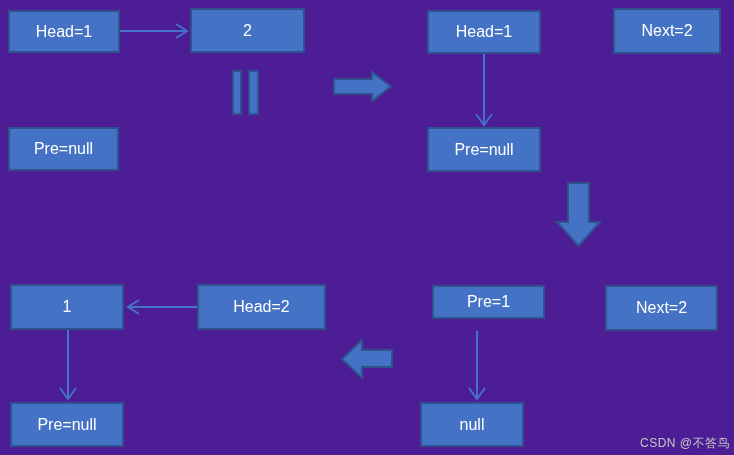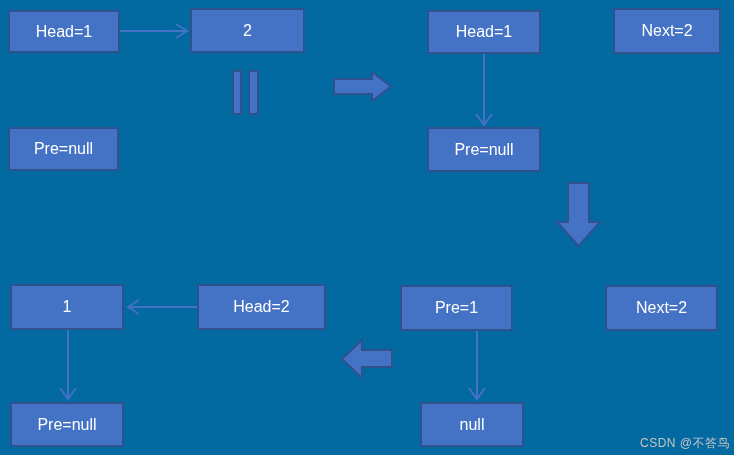--- a/index.html
+++ b/index.html
@@ -6,21 +6,21 @@
     --box-fill:#4472C4;
     --box-border:#2F528F;
     --box-text:#FFFFFF;
     --connector:#4472C4;
     --watermark:#C8C6C4;
   }
   html,body{margin:0;padding:0;background:#fff;}
   .canvas{
     position:relative;
     width:734px;height:455px;
-    background:#0369a1;
+    background:#4c1d95;
     font-family:"Liberation Sans", sans-serif;
     overflow:hidden;
   }
   .box{
     position:absolute;
     box-sizing:border-box;
     background:var(--box-fill);
     border:2px solid var(--box-border);
     color:var(--box-text);
     display:flex;align-items:center;justify-content:center;
@@ -76,21 +76,21 @@
     <line class="stroke" x1="10" y1="0" x2="10" y2="70"></line>
     <polyline class="stroke" points="2,60 10,71 18,60"></polyline>
   </svg>
 
   <div class="box" style="left:427px;top:127px;width:114px;height:45px">Pre=null</div>
 
   <svg class="block" style="left:556px;top:182px;" width="46" height="66">
     <polygon points="12,1 33,1 33,40 44,40 22.5,64 1,40 12,40"></polygon>
   </svg>
 
-  <div class="box" style="left:400px;top:285px;width:113px;height:46px">Pre=1</div>
+  <div class="box" style="left:432px;top:285px;width:113px;height:34px">Pre=1</div>
 
   <div class="box" style="left:605px;top:285px;width:113px;height:46px">Next=2</div>
 
   <svg class="conn" style="left:467px;top:331px;" width="20" height="71">
     <line class="stroke" x1="10" y1="0" x2="10" y2="67"></line>
     <polyline class="stroke" points="2,57 10,68 18,57"></polyline>
   </svg>
 
   <div class="box" style="left:420px;top:402px;width:104px;height:45px">null</div>
 

